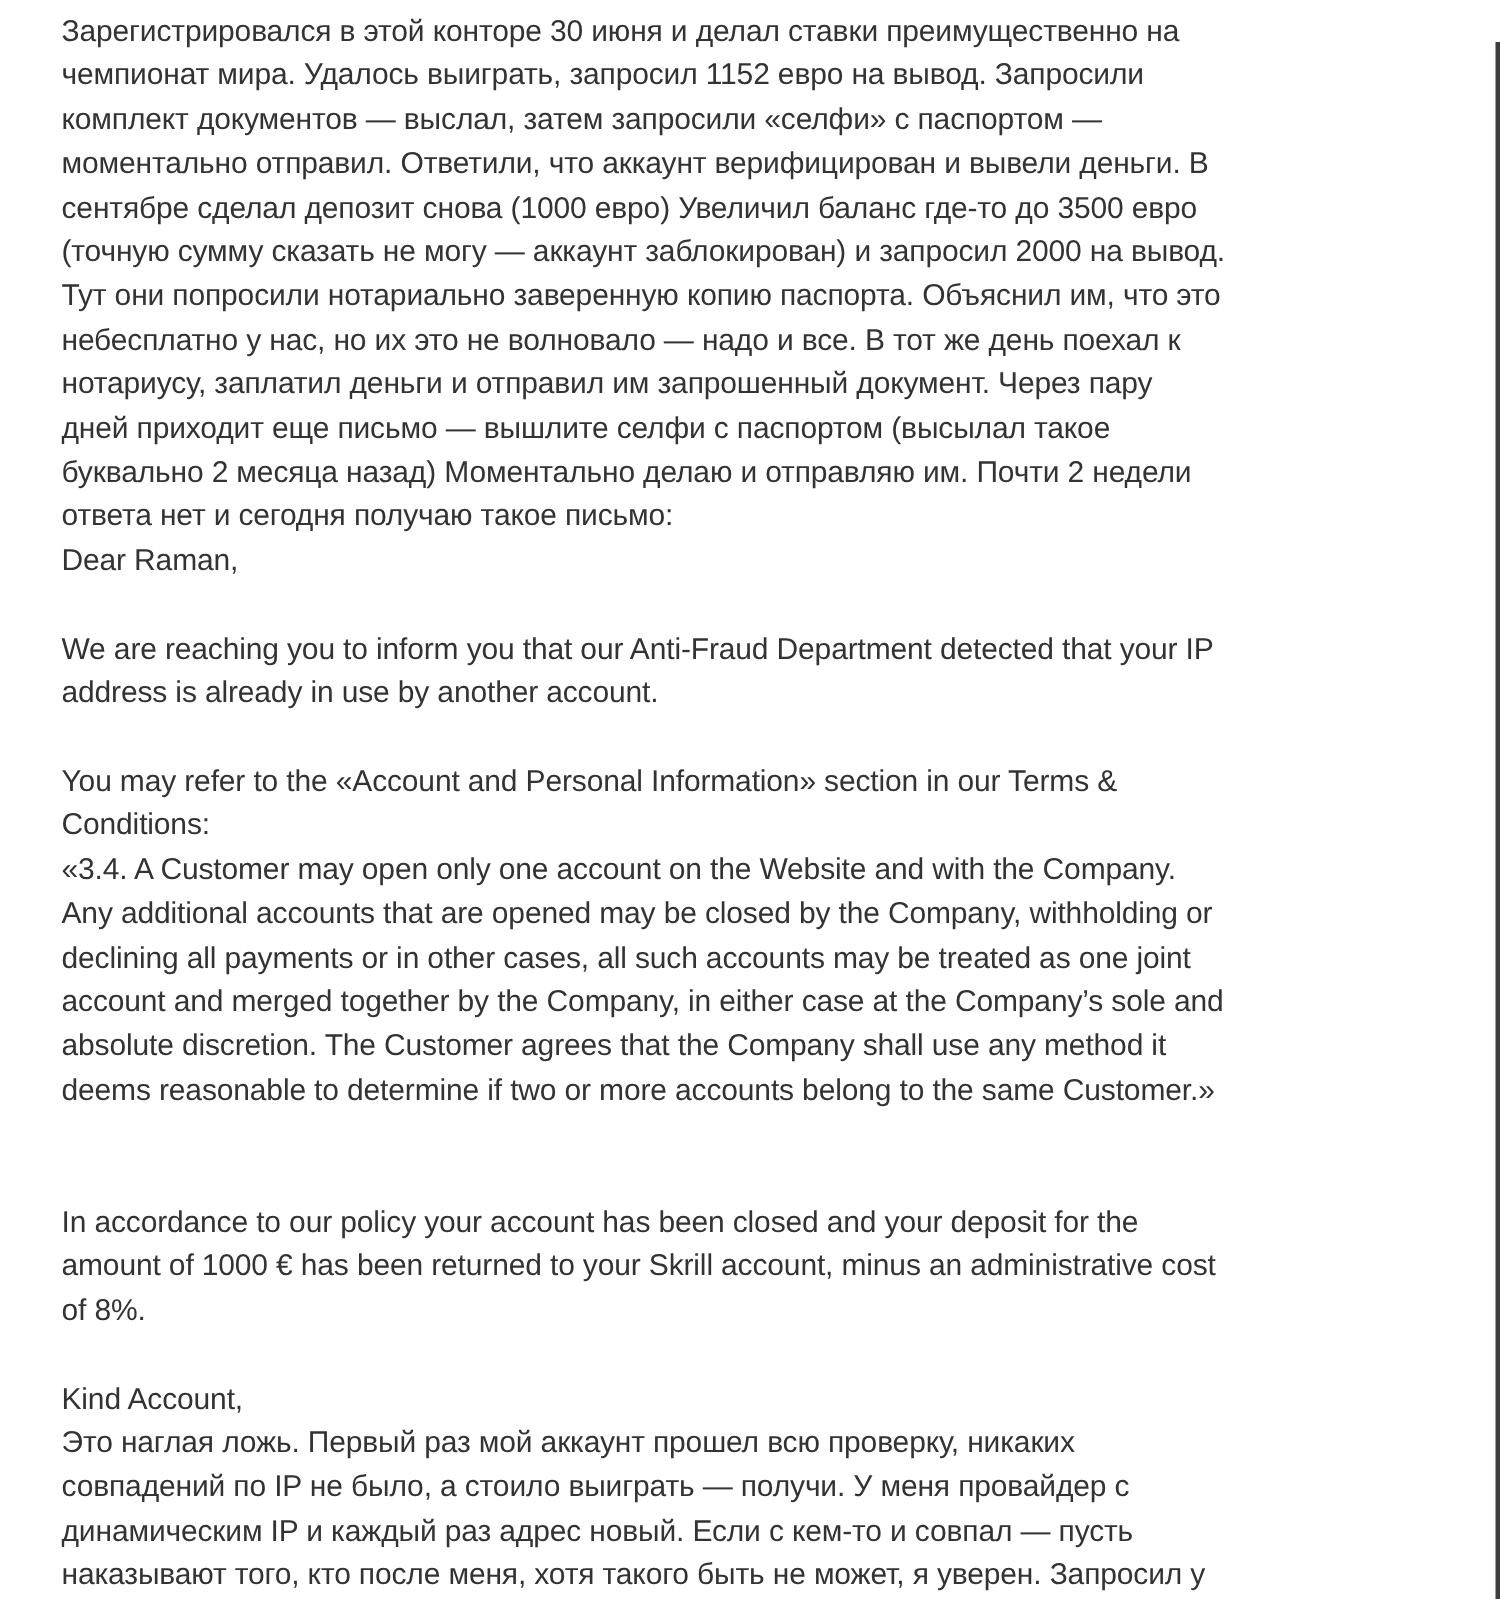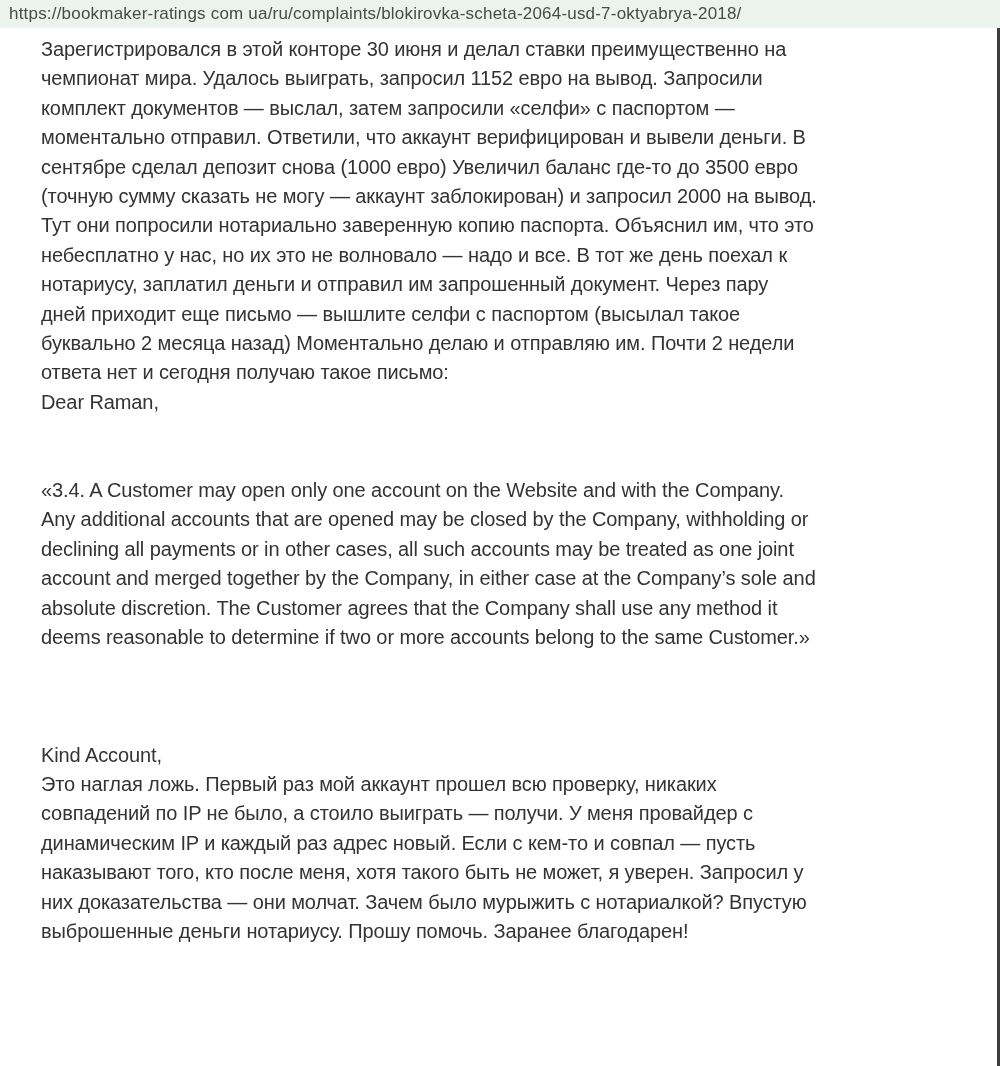--- a/index.html
+++ b/index.html
@@ -49,29 +49,29 @@
     right: 0;
     width: 3px;
     height: 1038px;
     background: #3d3d3d;
   }
 </style>
 </head>
 <body>
 
 <div class="page">
-  <div class="url-bar">
-    <span class="url-text">https://bookmaker-ratings com ua/ru/complaints/blokirovka-scheta-2064-usd-7-oktyabrya-2018/</span>
-  </div>
   <div class="content">
       <div class="line-block">Зарегистрировался в этой конторе 30 июня и делал ставки преимущественно на чемпионат мира. Удалось выиграть, запросил 1152 евро на вывод. Запросили комплект документов — выслал, затем запросили «селфи» с паспортом — моментально отправил. Ответили, что аккаунт верифицирован и вывели деньги. В сентябре сделал депозит снова (1000 евро) Увеличил баланс где-то до 3500 евро (точную сумму сказать не могу — аккаунт заблокирован) и запросил 2000 на вывод. Тут они попросили нотариально заверенную копию паспорта. Объяснил им, что это небесплатно у нас, но их это не волновало — надо и все. В тот же день поехал к нотариусу, заплатил деньги и отправил им запрошенный документ. Через пару дней приходит еще письмо — вышлите селфи с паспортом (высылал такое буквально 2 месяца назад) Моментально делаю и отправляю им. Почти 2 недели ответа нет и сегодня получаю такое письмо:</div>
       <div class="line-block">Dear Raman,</div>
       <div class="blank-line"></div>
+      <div class="line-block">We are reaching you to inform you that our Anti-Fraud Department detected that your IP address is already in use by another account.</div>
       <div class="blank-line"></div>
+      <div class="line-block">You may refer to the «Account and Personal Information» section in our Terms &amp; Conditions:</div>
       <div class="line-block">«3.4. A Customer may open only one account on the Website and with the Company. Any additional accounts that are opened may be closed by the Company, withholding or declining all payments or in other cases, all such accounts may be treated as one joint account and merged together by the Company, in either case at the Company’s sole and absolute discretion. The Customer agrees that the Company shall use any method it deems reasonable to determine if two or more accounts belong to the same Customer.»</div>
       <div class="blank-line"></div>
       <div class="blank-line"></div>
+      <div class="line-block">In accordance to our policy your account has been closed and your deposit for the amount of 1000 € has been returned to your Skrill account, minus an administrative cost of 8%.</div>
       <div class="blank-line"></div>
       <div class="line-block">Kind Account,</div>
       <div class="line-block">Это наглая ложь. Первый раз мой аккаунт прошел всю проверку, никаких совпадений по IP не было, а стоило выиграть — получи. У меня провайдер с динамическим IP и каждый раз адрес новый. Если с кем-то и совпал — пусть наказывают того, кто после меня, хотя такого быть не может, я уверен. Запросил у них доказательства — они молчат. Зачем было мурыжить с нотариалкой? Впустую выброшенные деньги нотариусу. Прошу помочь. Заранее благодарен!</div>
     </div>
   <div class="edge-strip"></div>
 </div>
 
 </body></html>

